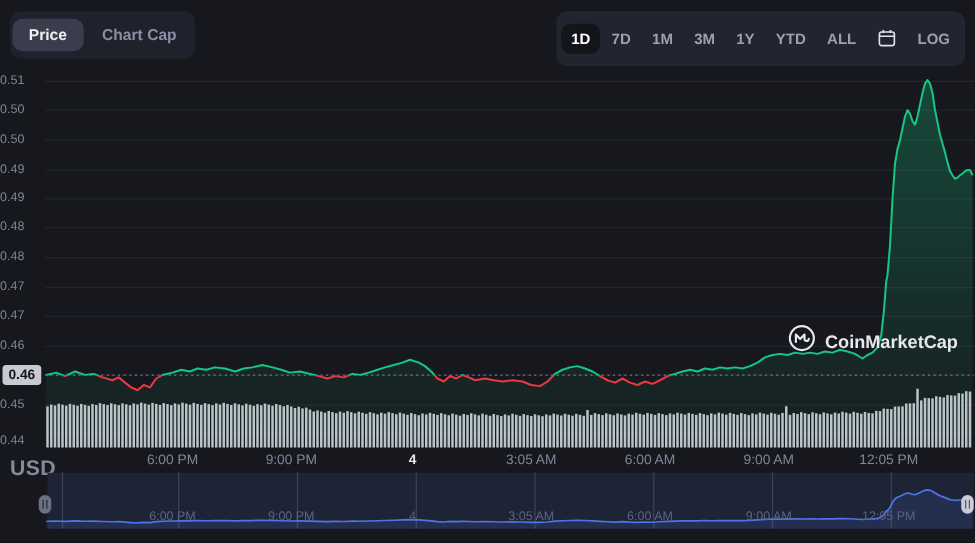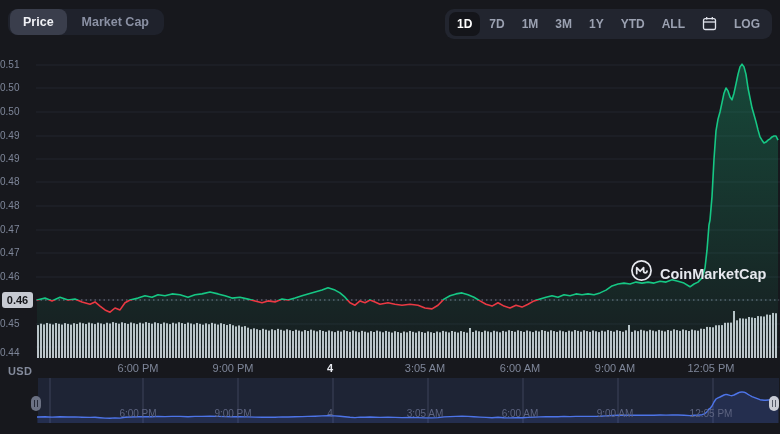--- a/index.html
+++ b/index.html
@@ -3,31 +3,31 @@
 <meta charset="utf-8">
 <style>
   html,body{margin:0;padding:0;background:#101114;}
   .root{
     position:relative;width:780px;height:434px;overflow:hidden;
     background:#17181d;font-family:"Liberation Sans",sans-serif;
     -webkit-font-smoothing:antialiased;
   }
   
   .tab-group{
-    position:absolute;left:8px;top:9px;height:26px;box-sizing:border-box;
+    position:absolute;left:8px;top:9px;height:38px;box-sizing:border-box;
     background:#1f222c;border-radius:9px;display:flex;align-items:center;
     padding:2px;gap:2px;
   }
   .tab{
     padding:6px 13px;border-radius:8px;font-size:12.5px;font-weight:700;
     color:#8a90a3;white-space:nowrap;cursor:pointer;line-height:14px;
   }
   .tab.active{background:#3a3e4c;color:#f0f1f5;}
   .range-group{
-    position:absolute;right:8px;top:9px;height:30px;box-sizing:border-box;
+    position:absolute;right:8px;top:9px;height:44px;box-sizing:border-box;
     background:#22252f;border-radius:9px;display:flex;align-items:center;
     padding:2px 4px;gap:1px;
   }
   .range-btn{
     padding:5px 8px;border-radius:7px;font-size:12px;font-weight:700;
     color:#9ba1b1;cursor:pointer;line-height:14px;
   }
   .range-btn.active{background:#14151a;color:#ffffff;}
   .cal-btn{padding:3px 8px 0 8px;cursor:pointer;}
   
@@ -40,21 +40,21 @@
     position:absolute;left:2px;top:292px;width:31px;height:16px;
     background:#c7cad2;color:#15161a;border-radius:3px;
     font-size:11px;font-weight:700;text-align:center;line-height:16px;
   }
   .x-label{
     position:absolute;top:362px;transform:translateX(-50%);
     font-size:11px;color:#7e8699;white-space:nowrap;line-height:13px;
   }
   .x-label.strong{color:#e9ebf1;font-weight:700;}
   .usd-label{
-    position:absolute;left:8px;top:365px;font-size:11px;font-weight:700;
+    position:absolute;left:8px;top:365px;font-size:17px;font-weight:700;
     color:#848b9c;letter-spacing:.3px;
   }
   .watermark{
     position:absolute;left:630px;top:259px;display:flex;align-items:flex-end;
     gap:7px;pointer-events:none;
   }
   .watermark span{font-size:14.5px;font-weight:700;color:#e6e8ee;}
   
   .nav-svg{position:absolute;left:0;top:378px;}
   .nav-label{
@@ -416,21 +416,21 @@
       <i></i>
       <i></i>
     </div>
   <div class="nav-handle right">
       <i></i>
       <i></i>
     </div>
 
   <div class="tab-group" id="tab-group">
       <div class="tab active">Price</div>
-      <div class="tab">Market Cap</div>
+      <div class="tab">Chart Cap</div>
     </div>
   <div class="range-group" id="range-group">
       <div class="range-btn active">1D</div>
       <div class="range-btn">7D</div>
       <div class="range-btn">1M</div>
       <div class="range-btn">3M</div>
       <div class="range-btn">1Y</div>
       <div class="range-btn">YTD</div>
       <div class="range-btn">ALL</div>
       <div class="cal-btn"><svg width="15" height="15" viewBox="0 0 16 16">

